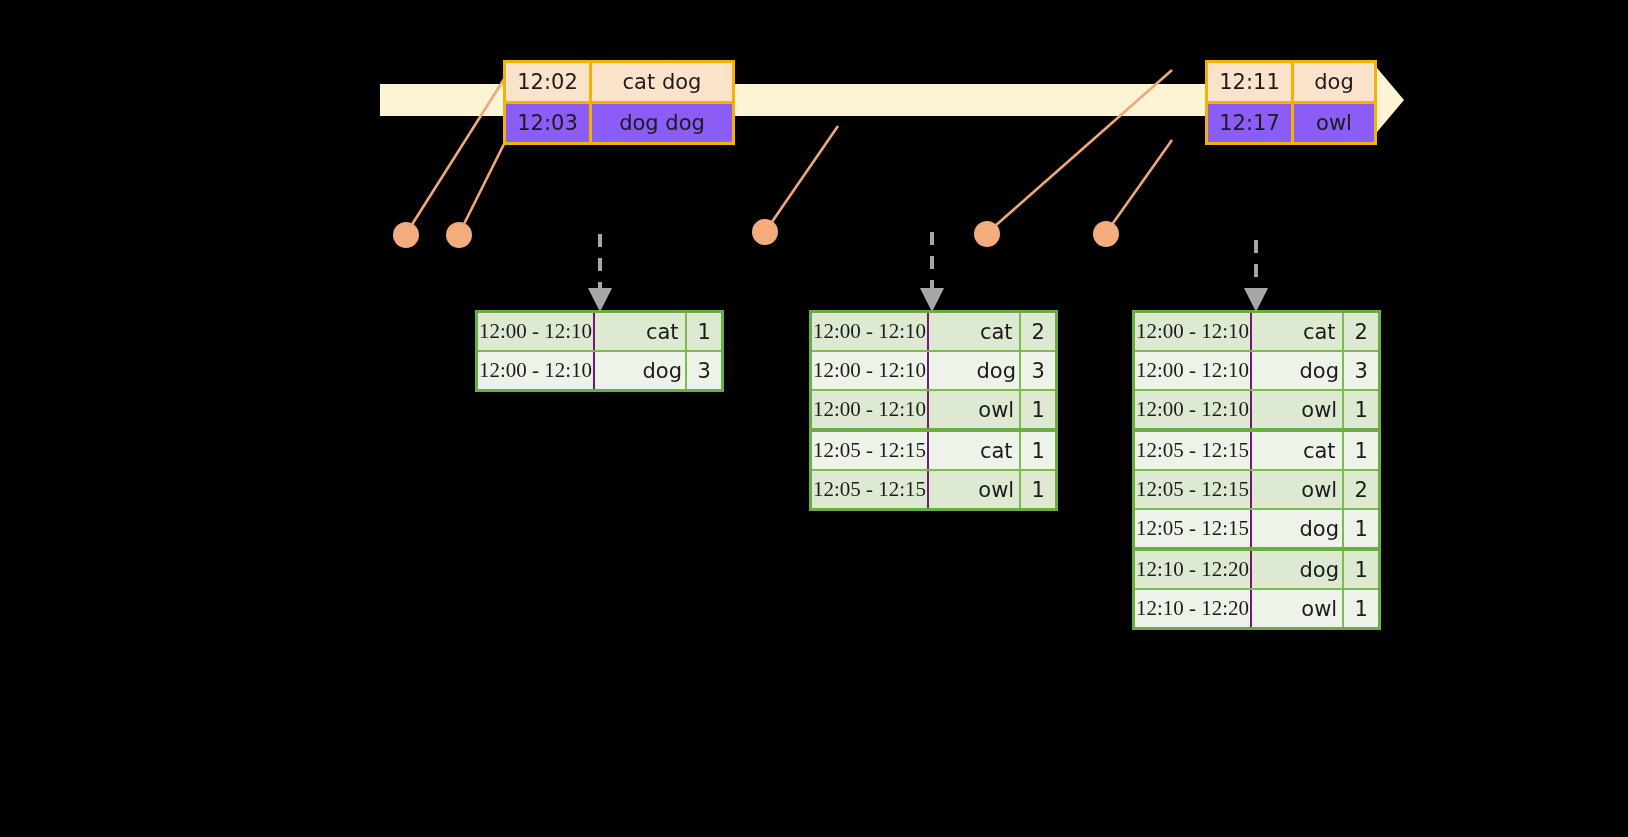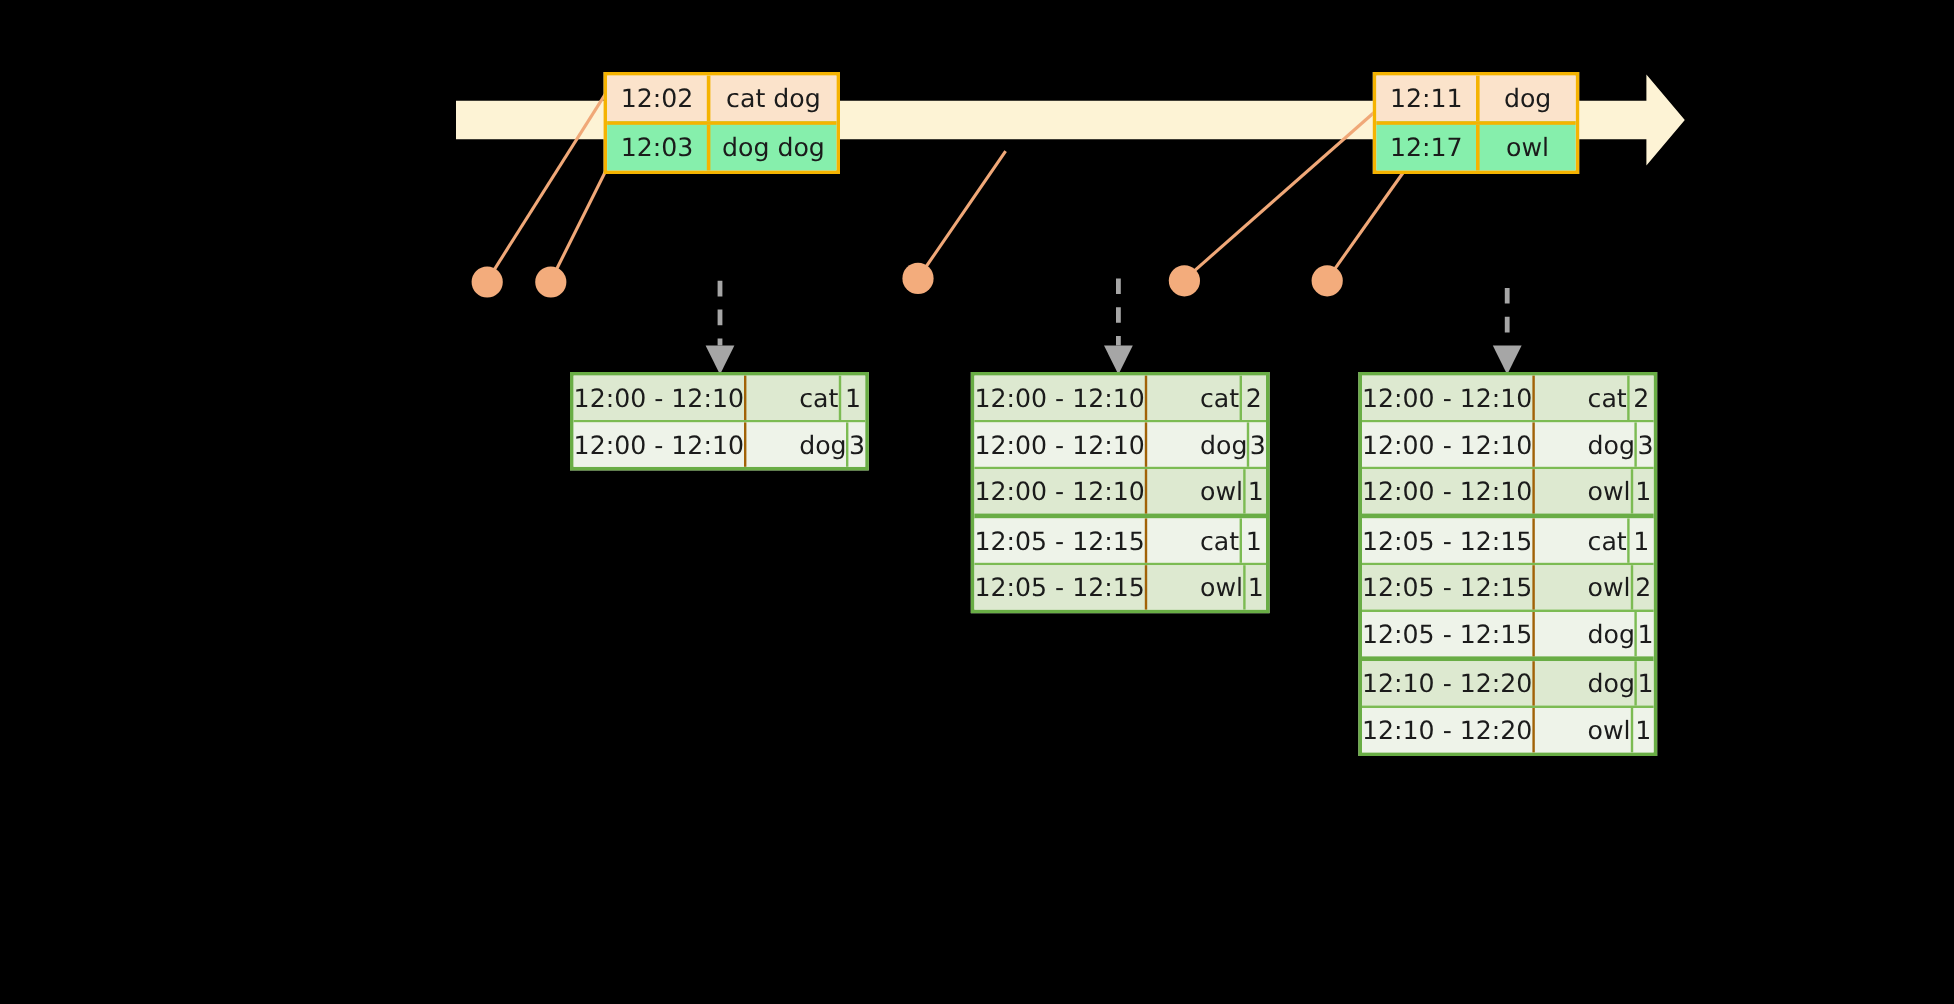--- a/index.html
+++ b/index.html
@@ -35,21 +35,21 @@
     background: #fdeedc;
   }
   .event-row {
     display: flex;
     align-items: stretch;
   }
   .event-row + .event-row {
     border-top: 3px solid #f5b301;
   }
   .event-row.shade-a { background: #fbe3cb; }
-  .event-row.shade-b { background: #86efac; }
+  .event-row.shade-b { background: #8b5cf6; }
   .ev-time, .ev-words {
     display: flex;
     align-items: center;
     justify-content: center;
     font-size: 21px;
     color: #1b1b1b;
     height: 38px;
     box-sizing: border-box;
     white-space: nowrap;
   }
@@ -75,21 +75,21 @@
   .rt-range, .rt-word, .rt-count {
     display: flex;
     align-items: center;
     justify-content: center;
     font-size: 21px;
     color: #1b1b1b;
     height: 37px;
     box-sizing: border-box;
     white-space: nowrap;
   }
-  .rt-range { width: 146px; border-right: 2px solid #a16207; }
+  .rt-range { width: 146px; border-right: 2px solid #701a75; font-family: Liberation Serif, serif; }
   .rt-word  { width: 60px;  border-right: 2px solid #7cbb53; margin-left: 44px; }
   .rt-count { width: 42px; }
 </style>
 </head>
 <body>
 
 <div id="stage">
 
   <svg id="svg-layer" viewBox="0 0 1628 837" xmlns="http://www.w3.org/2000/svg">
 
@@ -118,33 +118,33 @@
       <line x1="932" y1="232" x2="932" y2="288" stroke-dasharray="13 11"></line>
       <line x1="1256" y1="240" x2="1256" y2="288" stroke-dasharray="13 11"></line>
     </g>
     <g fill="#a6a6a6">
       <polygon points="588,288 612,288 600,312"></polygon>
       <polygon points="920,288 944,288 932,312"></polygon>
       <polygon points="1244,288 1268,288 1256,312"></polygon>
     </g>
   </svg>
 
-  <div class="event-box" style="left:503px; top:60px; width:197px;">
+  <div class="event-box" style="left:503px; top:60px; width:232px;">
     <div class="event-row shade-a">
       <div class="ev-time">12:02</div>
       <div class="ev-words">cat dog</div>
     </div>
     <div class="event-row shade-b">
       <div class="ev-time">12:03</div>
       <div class="ev-words">dog dog</div>
     </div>
   </div>
 
 
-  <div class="event-box" style="left:1144px; top:60px; width:172px;">
+  <div class="event-box" style="left:1205px; top:60px; width:172px;">
     <div class="event-row shade-a">
       <div class="ev-time">12:11</div>
       <div class="ev-words">dog</div>
     </div>
     <div class="event-row shade-b">
       <div class="ev-time">12:17</div>
       <div class="ev-words">owl</div>
     </div>
   </div>
 

